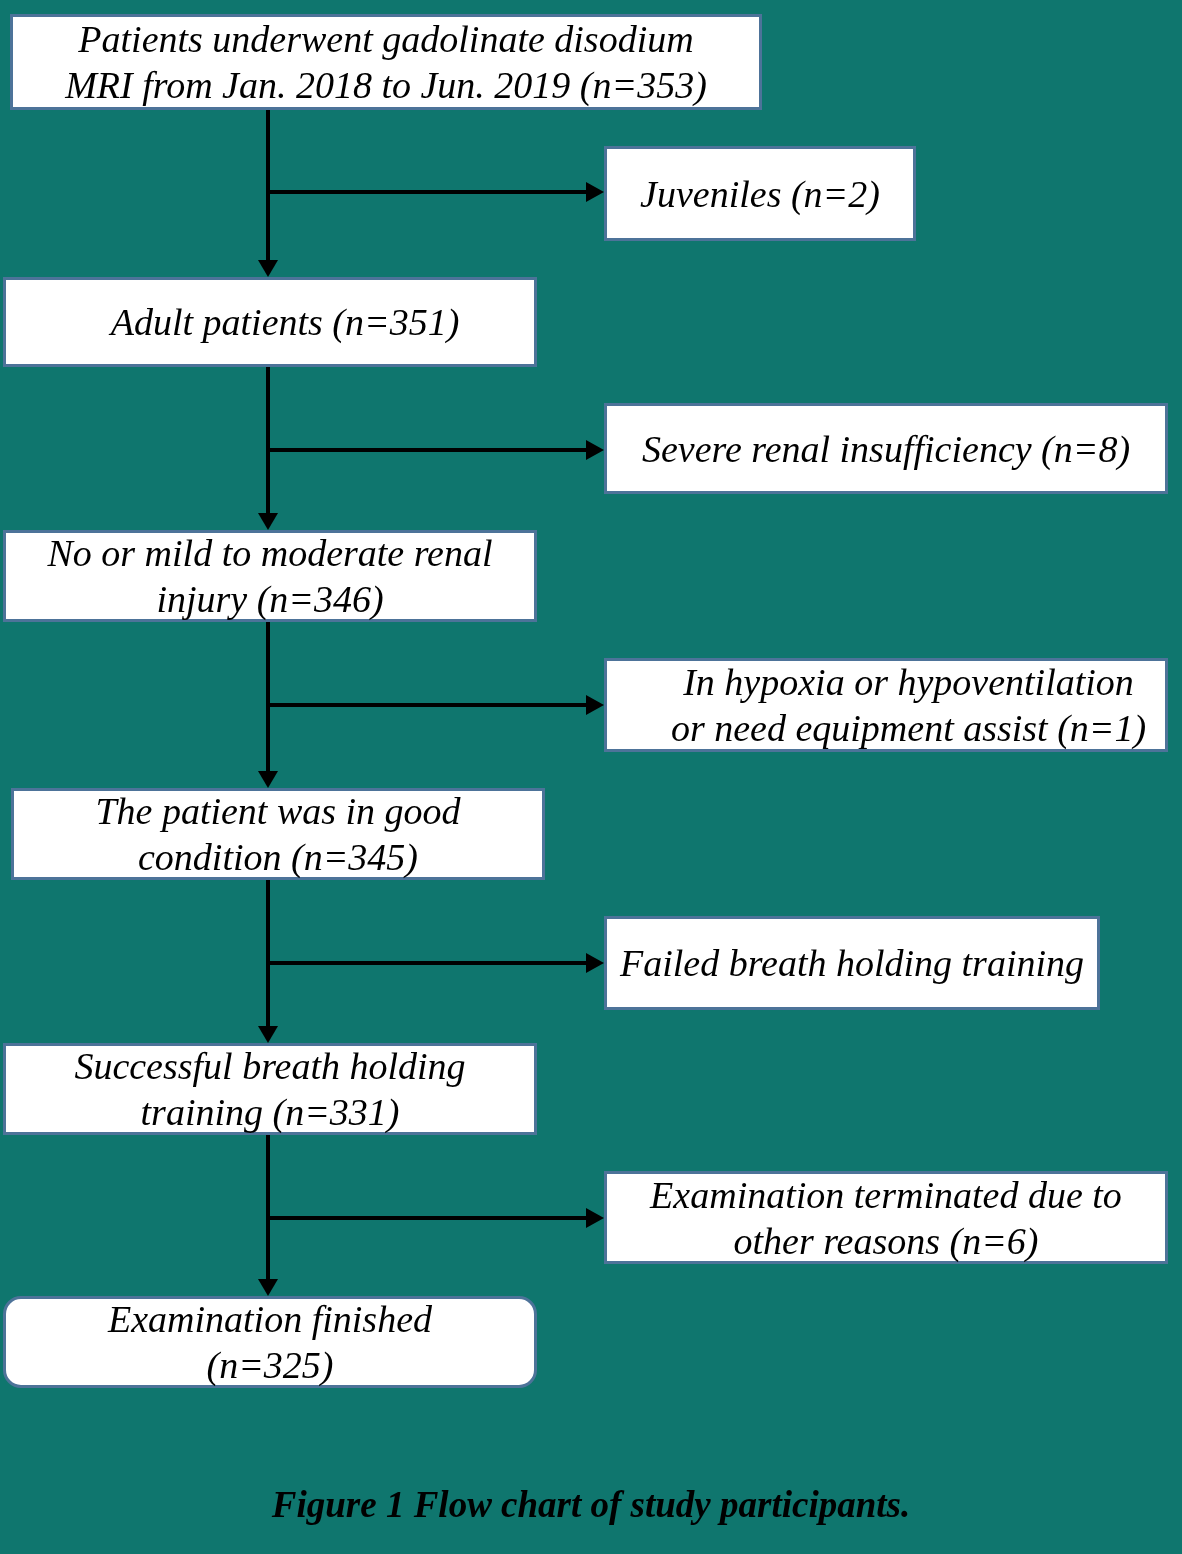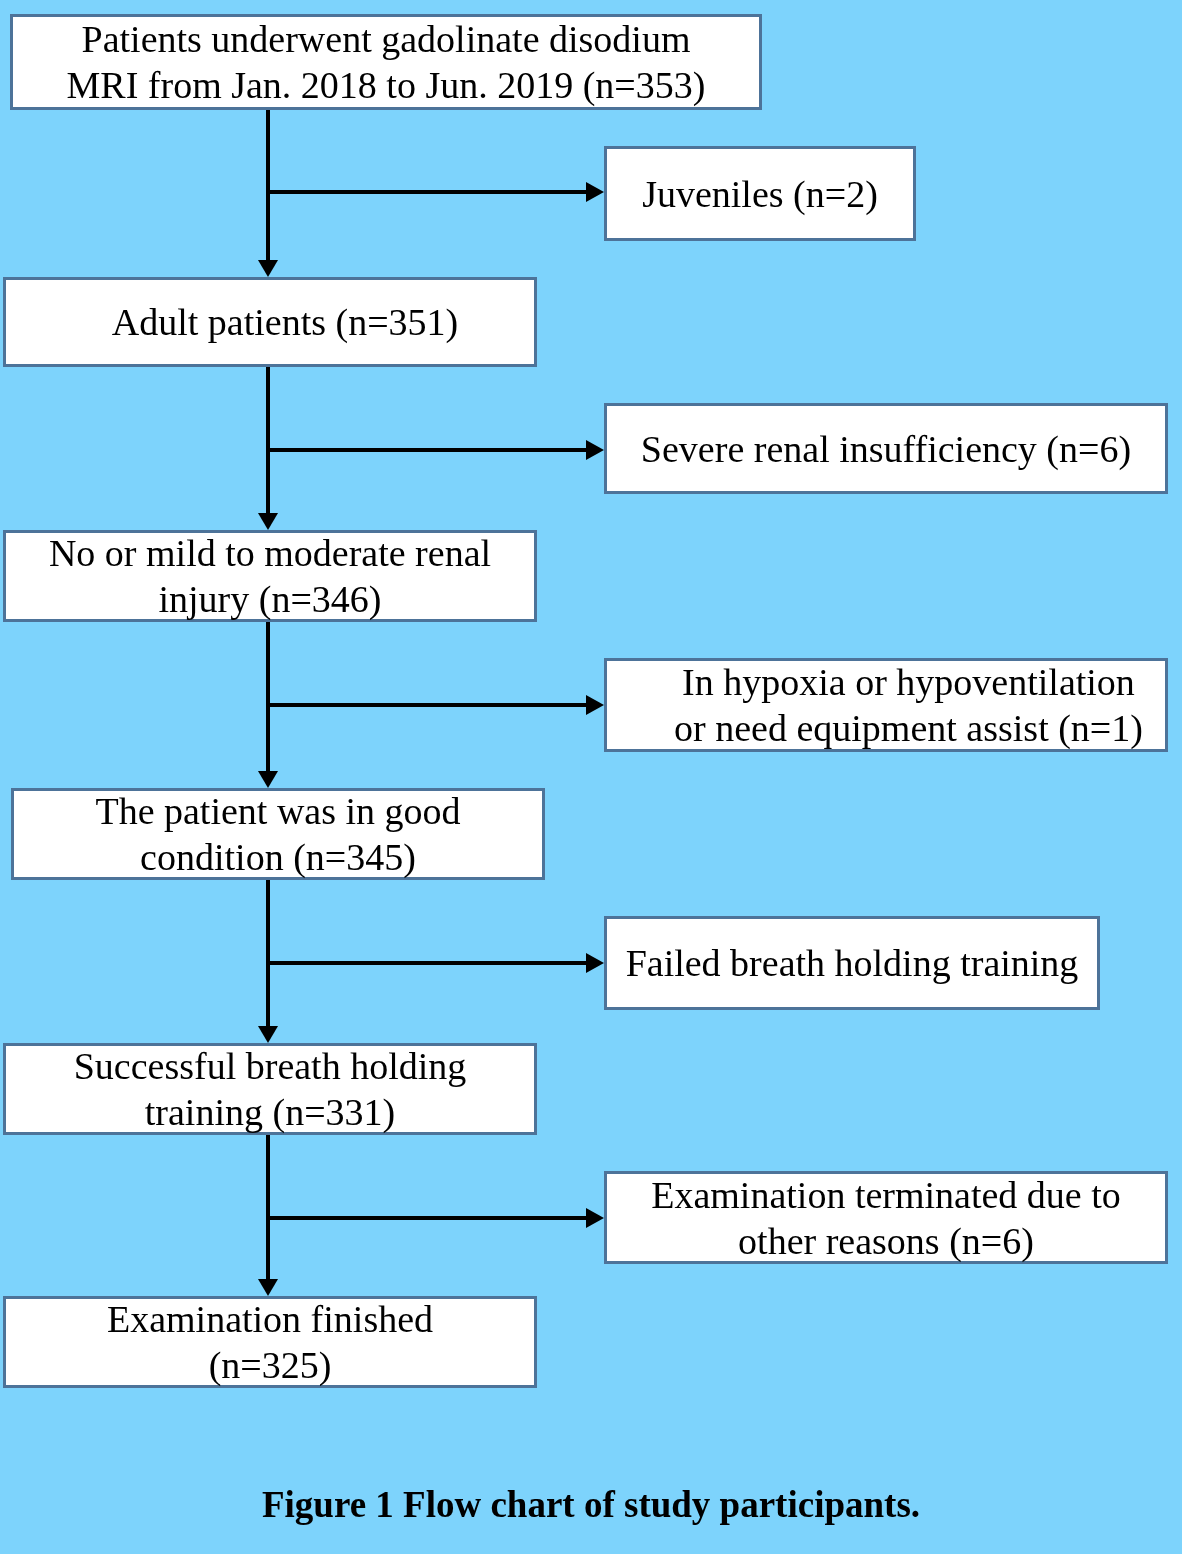--- a/index.html
+++ b/index.html
@@ -1,22 +1,23 @@
 <!DOCTYPE html>
 <html><head>
 <meta charset="utf-8">
 <style>
   html,body{margin:0;padding:0;background:#ffffff;}
   #canvas{
     position:relative;
     width:1182px;height:1554px;
-    background:#7dd3fc;
+    background:#0f766e;
     font-family:"Liberation Serif","DejaVu Serif",serif;
     color:#000;
     overflow:hidden;
+    font-style:italic;
   }
   .box{
     position:absolute;
     box-sizing:border-box;
     border:3px solid #4d7399;
     background:#ffffff;
     display:flex;
     flex-direction:column;
     justify-content:center;
     align-items:center;
@@ -24,21 +25,21 @@
     font-size:38px;
     line-height:46px;
   }
   .box .tline{width:100%;}
   
   .b1{left:10px;top:14px;width:752px;height:96px;}
   .b2{left:3px;top:277px;width:534px;height:90px;padding-left:30px;}
   .b3{left:3px;top:530px;width:534px;height:92px;}
   .b4{left:3px;top:788px;width:534px;height:92px;margin-left:8px;}
   .b5{left:3px;top:1043px;width:534px;height:92px;}
-  .b6{left:3px;top:1296px;width:534px;height:92px;}
+  .b6{left:3px;top:1296px;width:534px;height:92px;border-radius:18px;}
   
   .r1{left:604px;top:146px;width:312px;height:95px;}
   .r2{left:604px;top:403px;width:564px;height:91px;}
   .r3{left:604px;top:658px;width:564px;height:94px;padding-left:45px;}
   .r4{left:604px;top:916px;width:496px;height:94px;}
   .r5{left:604px;top:1171px;width:564px;height:93px;}
 
   
   .vline{position:absolute;left:266px;width:4px;background:#000;}
   .v1{top:110px;height:152px;}
@@ -108,21 +109,21 @@
   <div class="box b6">
     <div class="tline">Examination finished</div>
     <div class="tline">(n=325)</div>
   </div>
 
   <div class="box r1">
     <div class="tline">Juveniles (n=2)</div>
   </div>
 
   <div class="box r2">
-    <div class="tline">Severe renal insufficiency (n=6)</div>
+    <div class="tline">Severe renal insufficiency (n=8)</div>
   </div>
 
   <div class="box r3">
     <div class="tline">In hypoxia or hypoventilation</div>
     <div class="tline">or need equipment assist (n=1)</div>
   </div>
 
   <div class="box r4">
     <div class="tline">Failed breath holding training</div>
   </div>

